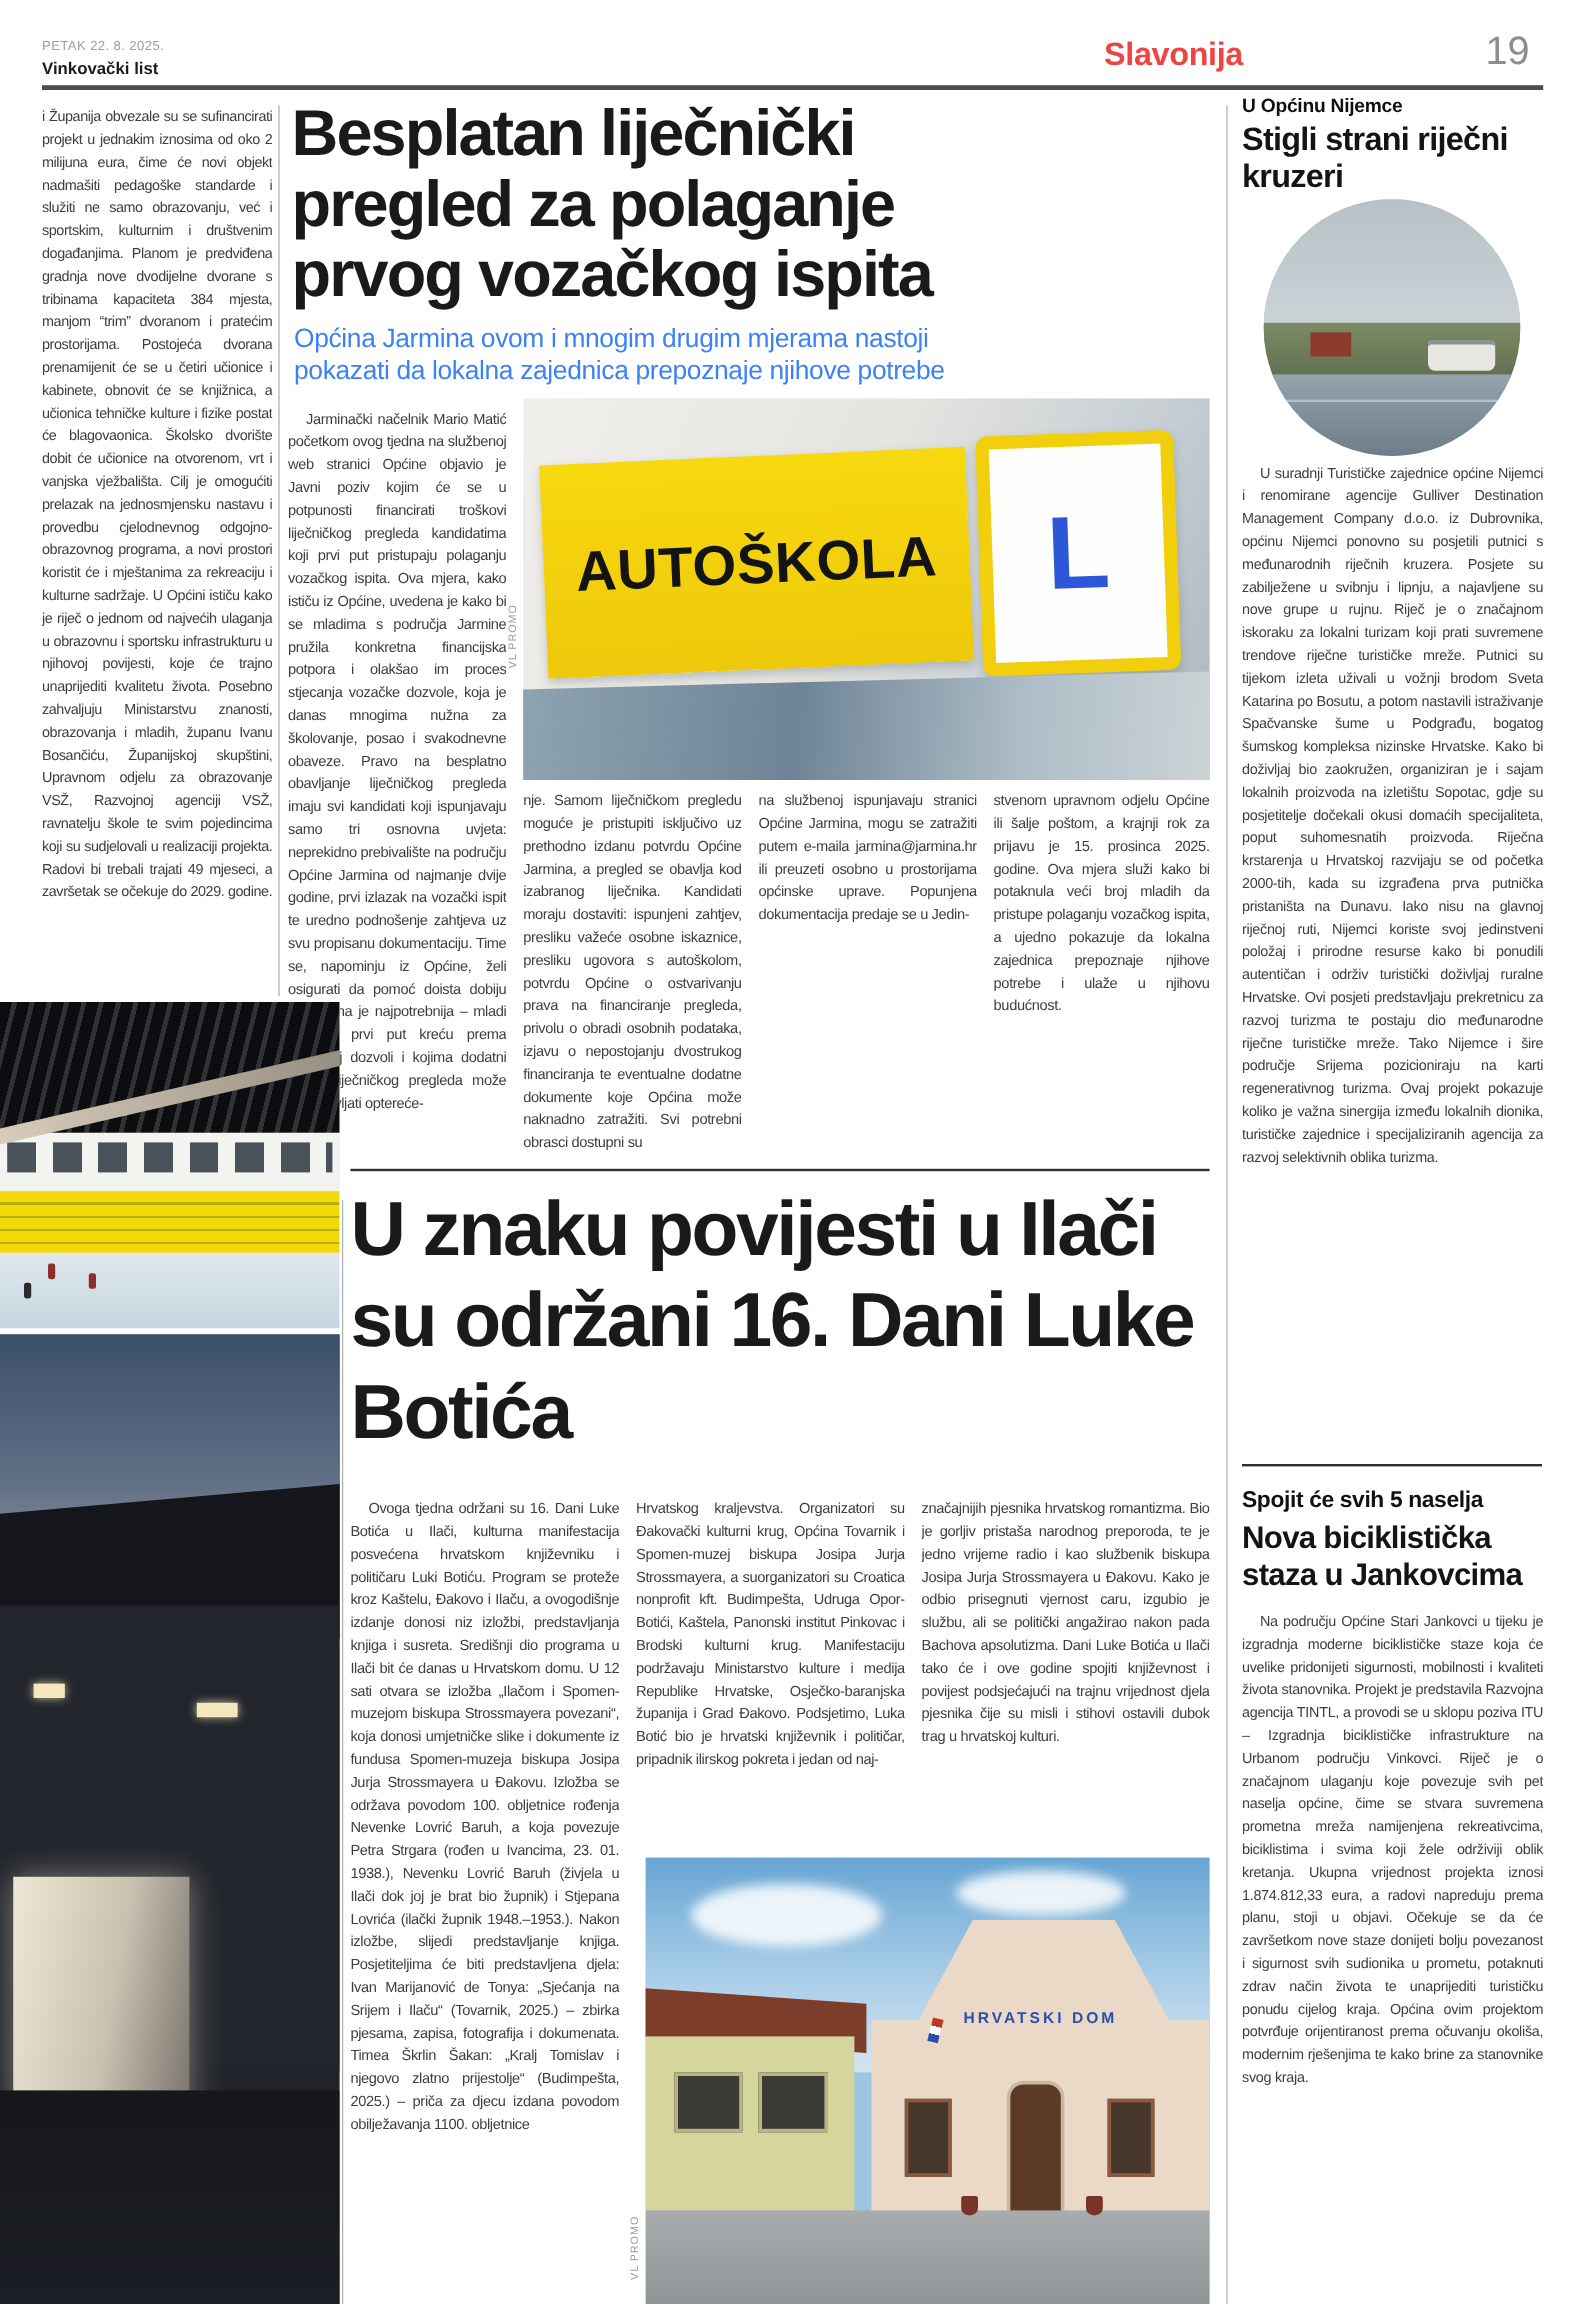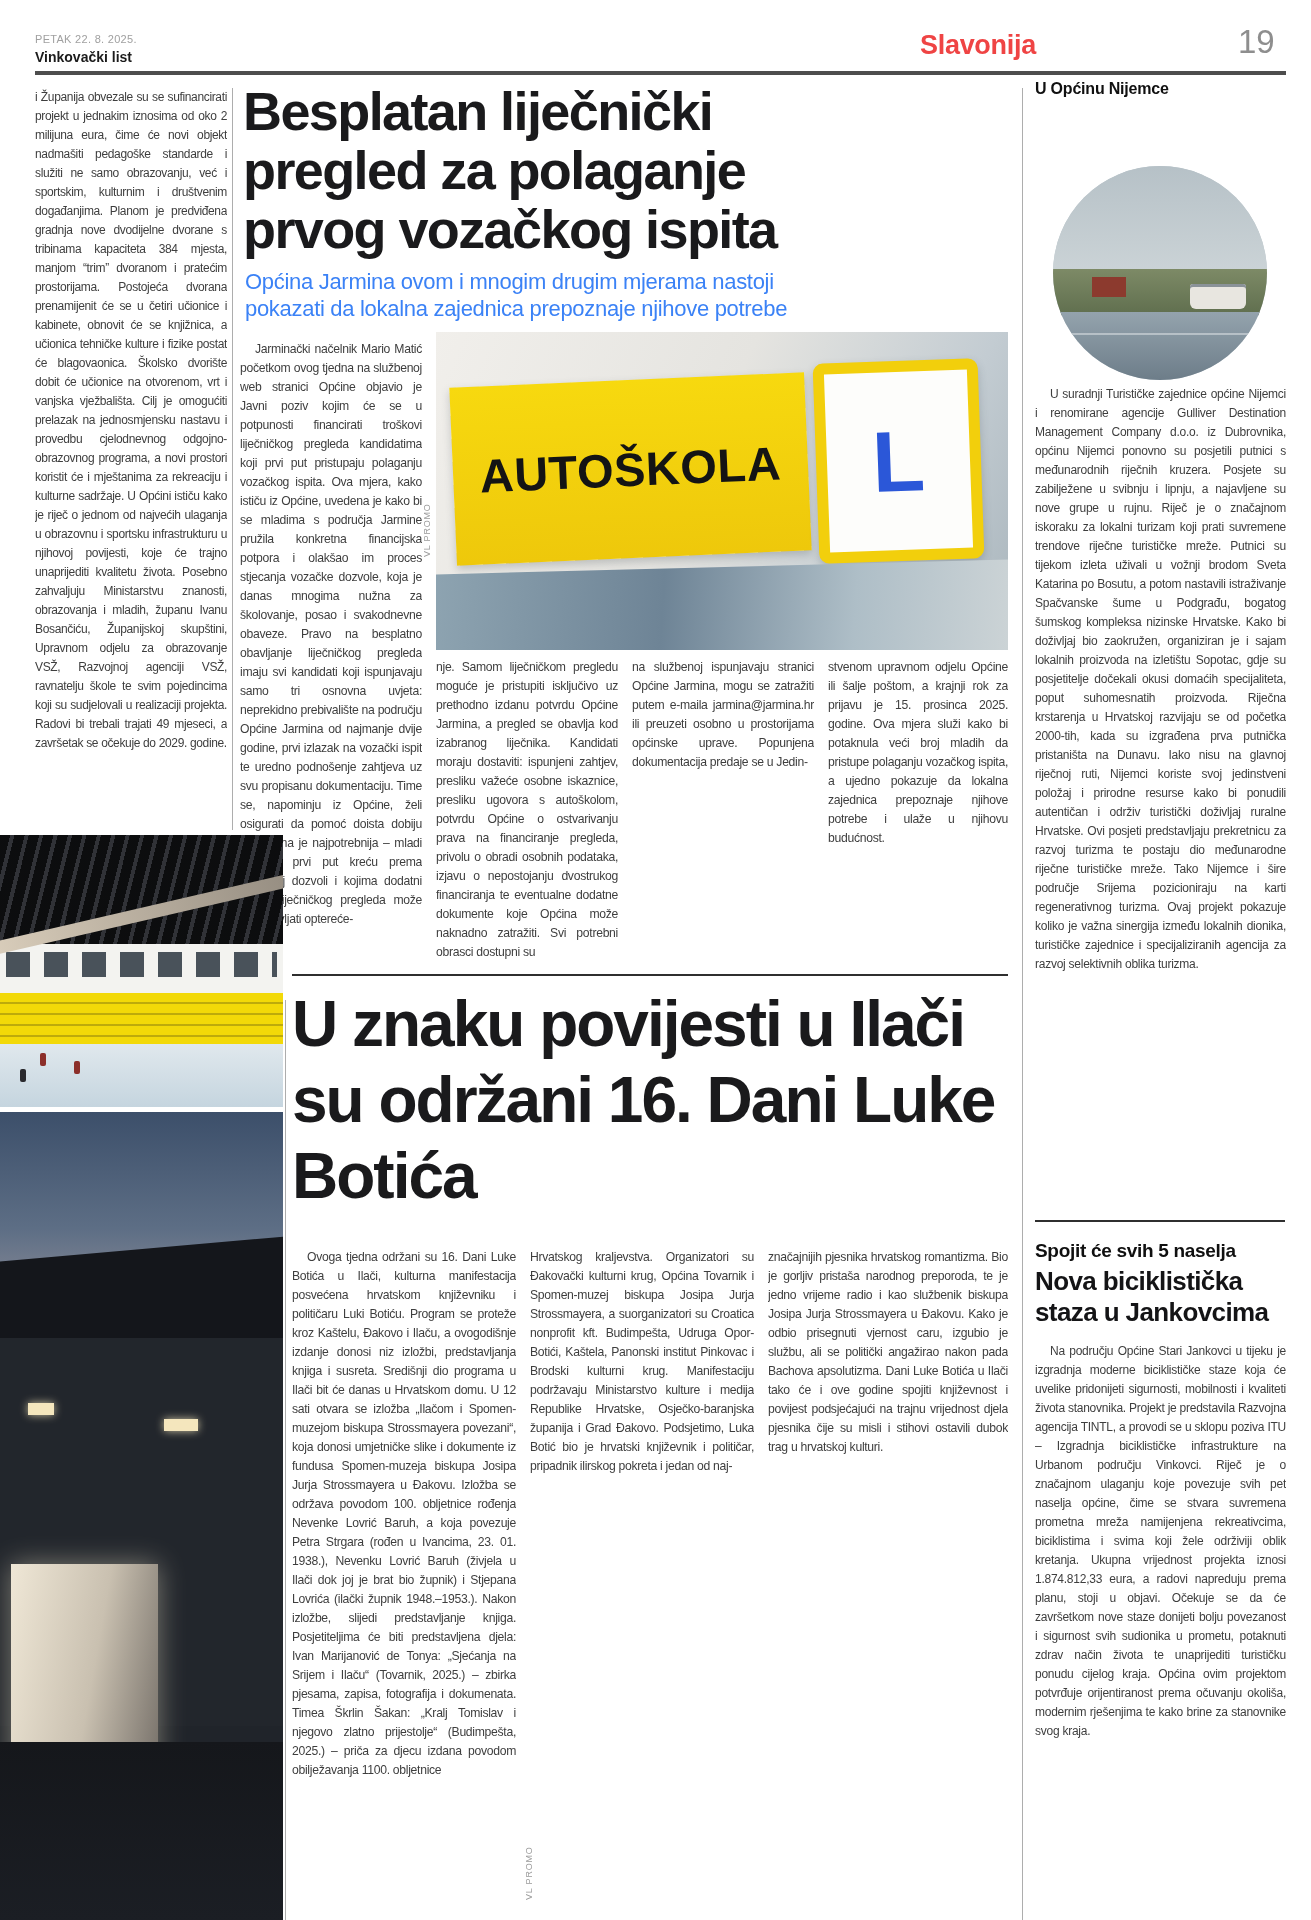--- a/index.html
+++ b/index.html
@@ -163,25 +163,44 @@
 
   <div class="abs hrule-thin" style="left:292px;top:974px;width:716px;"></div>
   <div class="abs vrule" style="left:285px;top:1000px;height:920px;"></div>
 
   <div class="abs headline2" style="left:292px;top:986px;width:720px;">U znaku povijesti u Ilači su održani 16. Dani Luke Botića</div>
 
   <div class="abs body indent" style="left:292px;top:1248px;width:224px;height:660px;">Ovoga tjedna održani su 16. Dani Luke Botića u Ilači, kulturna manifestacija posvećena hrvatskom književniku i političaru Luki Botiću. Program se proteže kroz Kaštelu, Đakovo i Ilaču, a ovogodišnje izdanje donosi niz izložbi, predstavljanja knjiga i susreta. Središnji dio programa u Ilači bit će danas u Hrvatskom domu. U 12 sati otvara se izložba „Ilačom i Spomen-muzejom biskupa Strossmayera povezani“, koja donosi umjetničke slike i dokumente iz fundusa Spomen-muzeja biskupa Josipa Jurja Strossmayera u Đakovu. Izložba se održava povodom 100. obljetnice rođenja Nevenke Lovrić Baruh, a koja povezuje Petra Strgara (rođen u Ivancima, 23. 01. 1938.), Nevenku Lovrić Baruh (živjela u Ilači dok joj je brat bio župnik) i Stjepana Lovrića (ilački župnik 1948.–1953.). Nakon izložbe, slijedi predstavljanje knjiga. Posjetiteljima će biti predstavljena djela: Ivan Marijanović de Tonya: „Sjećanja na Srijem i Ilaču“ (Tovarnik, 2025.) – zbirka pjesama, zapisa, fotografija i dokumenata. Timea Škrlin Šakan: „Kralj Tomislav i njegovo zlatno prijestolje“ (Budimpešta, 2025.) – priča za djecu izdana povodom obilježavanja 1100. obljetnice</div>
   <div class="abs body" style="left:530px;top:1248px;width:224px;height:285px;">Hrvatskog kraljevstva. Organizatori su Đakovački kulturni krug, Općina Tovarnik i Spomen-muzej biskupa Josipa Jurja Strossmayera, a suorganizatori su Croatica nonprofit kft. Budimpešta, Udruga Opor-Botići, Kaštela, Panonski institut Pinkovac i Brodski kulturni krug. Manifestaciju podržavaju Ministarstvo kulture i medija Republike Hrvatske, Osječko-baranjska županija i Grad Đakovo. Podsjetimo, Luka Botić bio je hrvatski književnik i političar, pripadnik ilirskog pokreta i jedan od naj-</div>
   <div class="abs body" style="left:768px;top:1248px;width:240px;height:292px;">značajnijih pjesnika hrvatskog romantizma. Bio je gorljiv pristaša narodnog preporoda, te je jedno vrijeme radio i kao službenik biskupa Josipa Jurja Strossmayera u Đakovu. Kako je odbio prisegnuti vjernost caru, izgubio je službu, ali se politički angažirao nakon pada Bachova apsolutizma. Dani Luke Botića u Ilači tako će i ove godine spojiti književnost i povijest podsjećajući na trajnu vrijednost djela pjesnika čije su misli i stihovi ostavili dubok trag u hrvatskoj kulturi.</div>
 
+  <div class="abs dom" style="left:538px;top:1548px;width:470px;height:372px;">
+    <div class="d-sky"></div>
+    <div class="d-cloud" style="left:8%;top:6%;width:34%;height:14%;"></div>
+    <div class="d-cloud" style="left:55%;top:3%;width:30%;height:10%;"></div>
+    <div class="d-lroof"></div>
+    <div class="d-left"></div>
+    <div class="d-lwin" style="left:5%;top:48%;"></div>
+    <div class="d-lwin" style="left:20%;top:48%;"></div>
+    <div class="d-main"></div>
+    <div class="d-sign">HRVATSKI DOM</div>
+    <div class="d-flag"></div>
+    <div class="d-door"></div>
+    <div class="d-win" style="left:46%;top:54%;"></div>
+    <div class="d-win" style="left:82%;top:54%;"></div>
+    <div class="d-pave"></div>
+    <div class="d-pot" style="left:56%;"></div>
+    <div class="d-pot" style="left:78%;"></div>
+  </div>
   <div class="abs credit" style="left:524px;top:1780px;height:120px;">VL PROMO</div>
 
   <div class="abs vrule" style="left:1022px;top:88px;height:1832px;"></div>
 
   <div class="abs kicker" style="left:1035px;top:80px;">U Općinu Nijemce</div>
+  <div class="abs rail-headline" style="left:1035px;top:101px;width:252px;">Stigli strani riječni kruzeri</div>
 
   <div class="abs circle-photo" style="left:1053px;top:166px;width:214px;height:214px;">
     <div class="c-sky"></div>
     <div class="c-trees"></div>
     <div class="c-red"></div>
     <div class="c-boat"></div>
     <div class="c-water"></div>
     <div class="c-streak"></div>
   </div>
 

